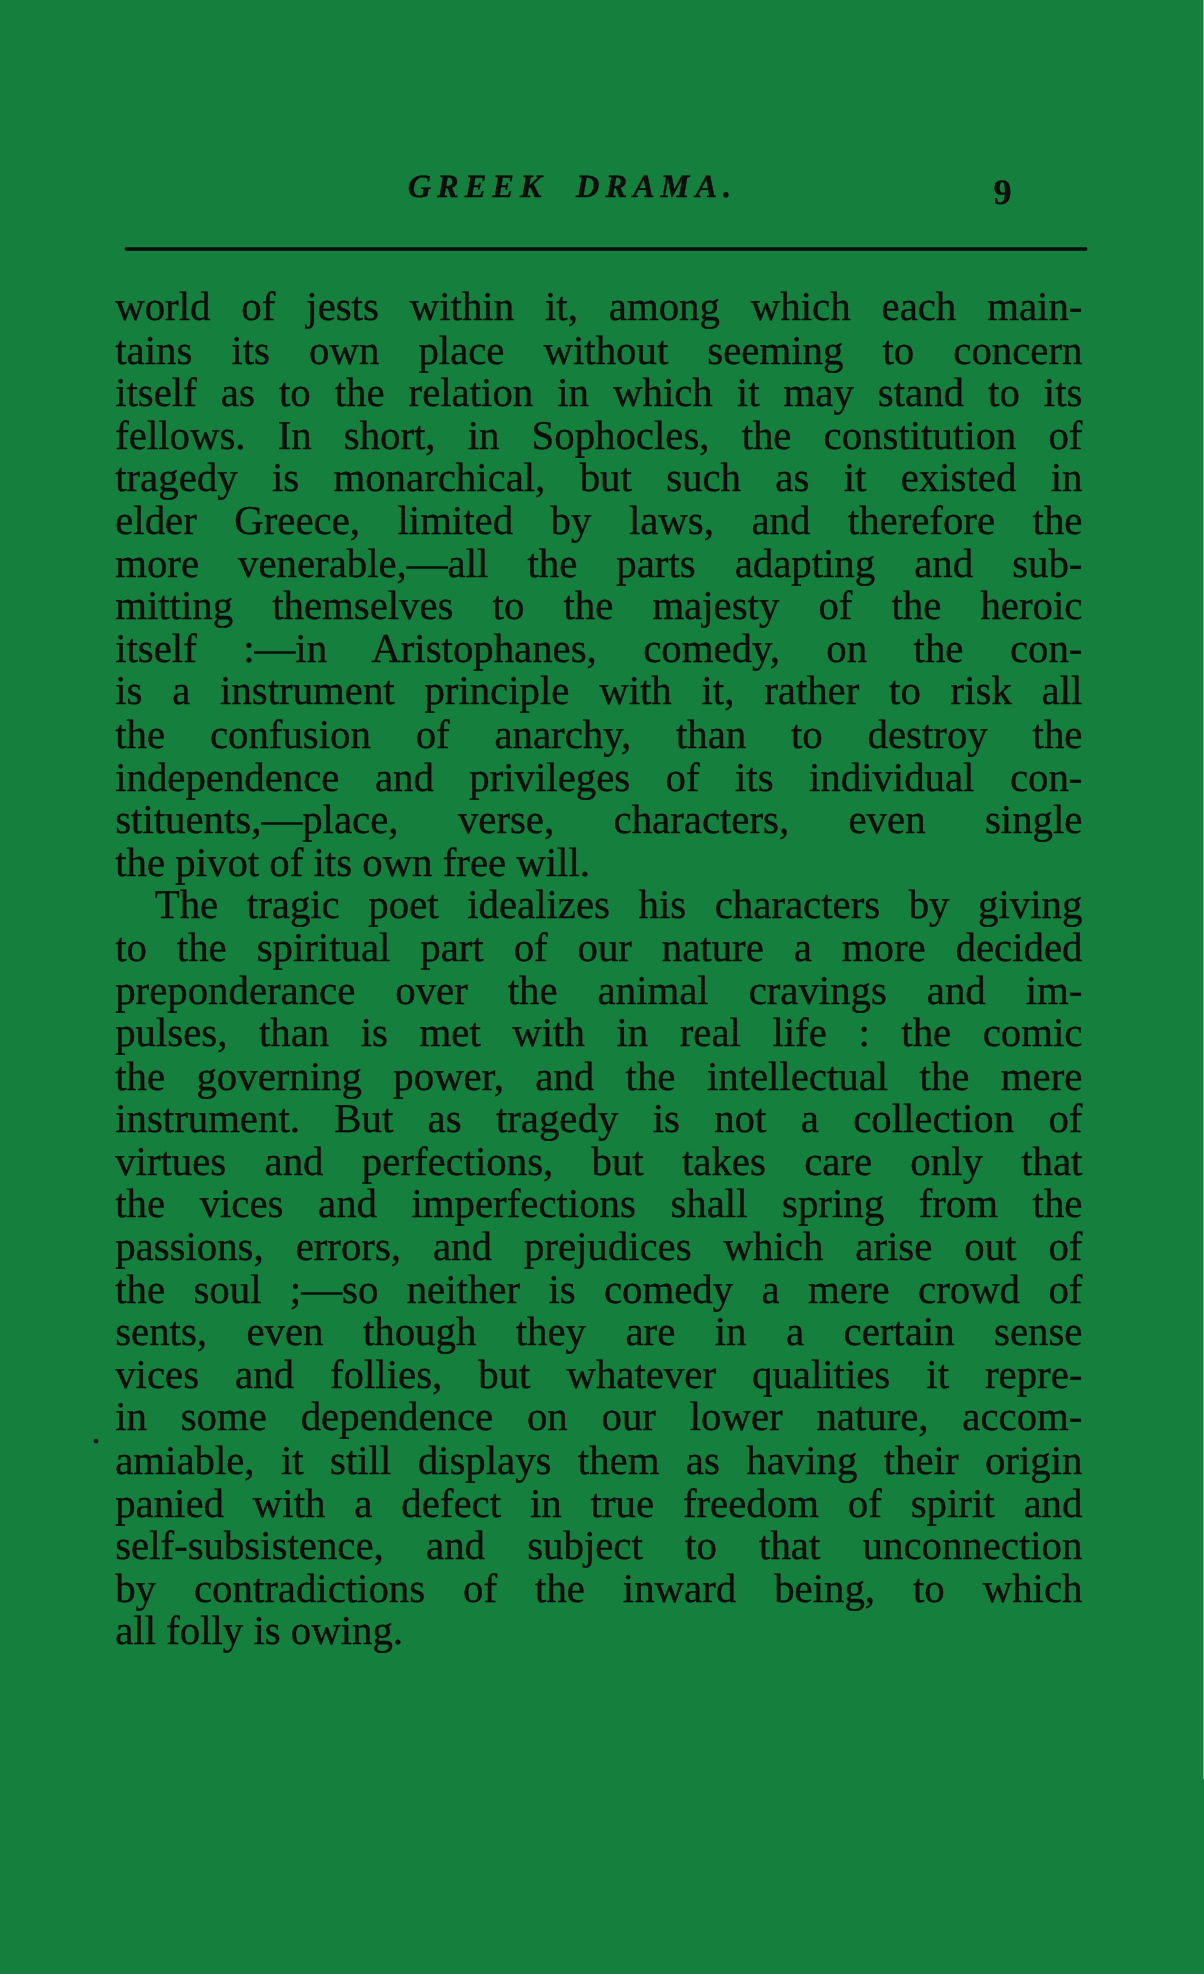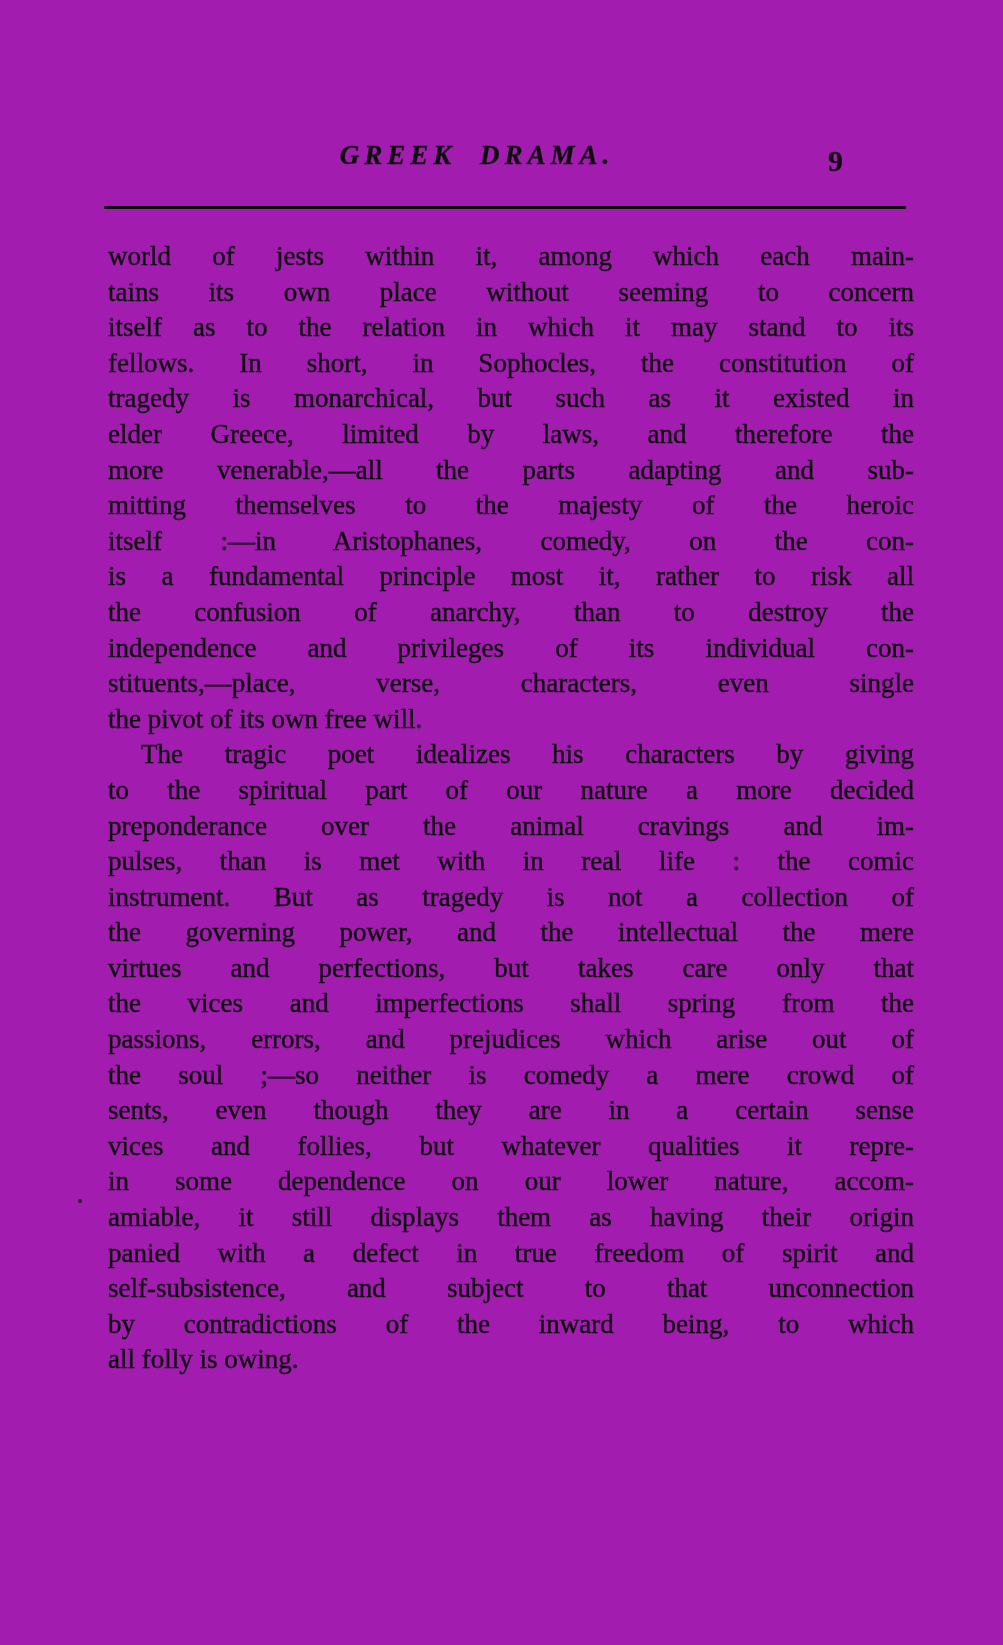--- a/index.html
+++ b/index.html
@@ -1,20 +1,20 @@
 <!DOCTYPE html>
 <html><head>
 <meta charset="utf-8">
 <style>
   html, body { margin: 0; padding: 0; background: #e8e8e8; }
   .page {
     position: relative;
     width: 1003px;
     height: 1645px;
-    background: #a21caf;
+    background: #15803d;
     color: #0d0d0d;
     font-family: "Liberation Serif", serif;
     overflow: hidden;
   }
   .running-title {
     position: absolute;
     top: 140px;
     left: 477px;
     transform: translateX(-50%);
     font-style: italic;
@@ -38,23 +38,23 @@
     top: 206px;
     left: 104px;
     width: 802px;
     height: 3px;
     background: #0d0d0d;
     border-radius: 1px;
   }
   .text-block {
     position: absolute;
     top: 239px;
-    left: 108px;
+    left: 96px;
     width: 806px;
-    font-size: 27px;
+    font-size: 34px;
     line-height: 35.6px;
     -webkit-text-stroke: 0.35px currentColor;
   }
   .para { margin: 0; }
   .line {
     height: 35.6px;
     text-align: justify;
     text-align-last: justify;
     white-space: normal;
   }
@@ -81,33 +81,33 @@
       <div class="para">
         <div class="line">world of jests within it, among which each main-</div>
         <div class="line">tains its own place without seeming to concern</div>
         <div class="line">itself as to the relation in which it may stand to its</div>
         <div class="line">fellows. In short, in Sophocles, the constitution of</div>
         <div class="line">tragedy is monarchical, but such as it existed in</div>
         <div class="line">elder Greece, limited by laws, and therefore the</div>
         <div class="line">more venerable,—all the parts adapting and sub-</div>
         <div class="line">mitting themselves to the majesty of the heroic</div>
         <div class="line">itself :—in Aristophanes, comedy, on the con-</div>
-        <div class="line">is a fundamental principle most it, rather to risk all</div>
+        <div class="line">is a instrument principle with it, rather to risk all</div>
         <div class="line">the confusion of anarchy, than to destroy the</div>
         <div class="line">independence and privileges of its individual con-</div>
         <div class="line">stituents,—place, verse, characters, even single</div>
         <div class="line last">the pivot of its own free will.</div>
       </div>
       <div class="para">
         <div class="line indent">The tragic poet idealizes his characters by giving</div>
         <div class="line">to the spiritual part of our nature a more decided</div>
         <div class="line">preponderance over the animal cravings and im-</div>
         <div class="line">pulses, than is met with in real life : the comic</div>
+        <div class="line">the governing power, and the intellectual the mere</div>
         <div class="line">instrument. But as tragedy is not a collection of</div>
-        <div class="line">the governing power, and the intellectual the mere</div>
         <div class="line">virtues and perfections, but takes care only that</div>
         <div class="line">the vices and imperfections shall spring from the</div>
         <div class="line">passions, errors, and prejudices which arise out of</div>
         <div class="line">the soul ;—so neither is comedy a mere crowd of</div>
         <div class="line">sents, even though they are in a certain sense</div>
         <div class="line">vices and follies, but whatever qualities it repre-</div>
         <div class="line">in some dependence on our lower nature, accom-</div>
         <div class="line">amiable, it still displays them as having their origin</div>
         <div class="line">panied with a defect in true freedom of spirit and</div>
         <div class="line">self-subsistence, and subject to that unconnection</div>

